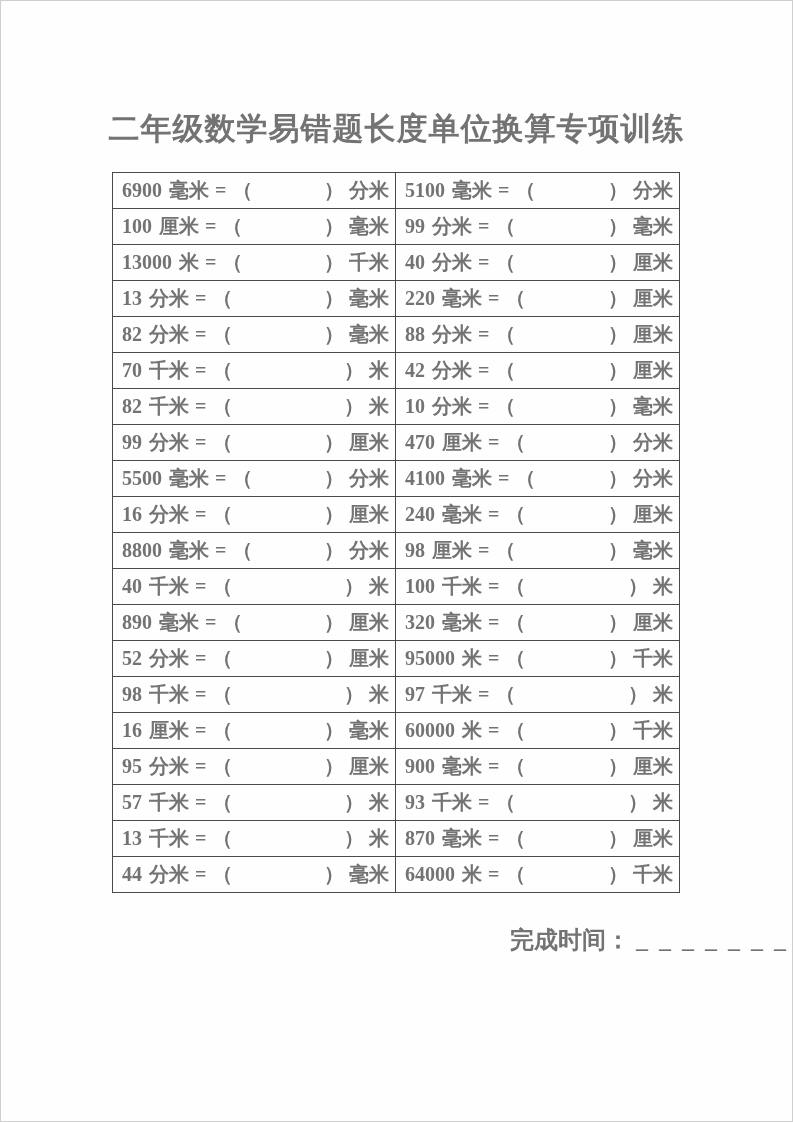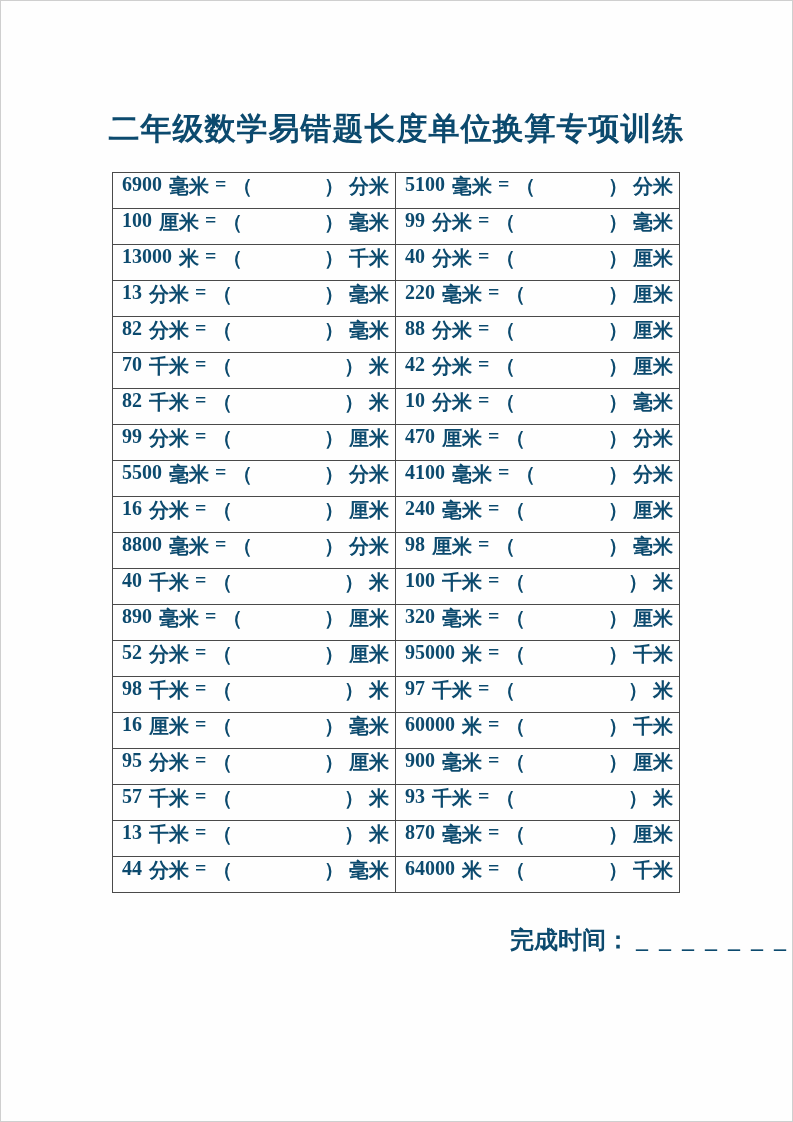--- a/index.html
+++ b/index.html
@@ -1,39 +1,39 @@
 <!DOCTYPE html>
 <html><head>
 <meta charset="utf-8">
 <style>
   html,body{margin:0;padding:0;background:#e9e9e9;}
   .page{
     position:relative;
     width:793px;height:1122px;
     background:#fefefe;
     font-family:"Liberation Serif","DejaVu Serif",serif;
-    color:#0c4a6e;
+    color:#737373;
     box-shadow:0 0 0 1px #cfcfcf inset;
     overflow:hidden;
   }
   .title{
     position:absolute;top:108px;left:0;width:100%;
     text-align:center;
     font-size:31px;font-weight:700;
     letter-spacing:1px;
     white-space:nowrap;
   }
   .worksheet-table{
     position:absolute;left:112px;top:172px;width:568px;
     border:1px solid #4a4a4a;
     box-sizing:border-box;
   }
   .trow{display:grid;grid-template-columns:1fr 1fr;}
   .cell{
-    display:flex;align-items:flex-start;
+    display:flex;align-items:center;
     height:35px;
     padding:0 6px 0 9px;
     border-bottom:1px solid #4a4a4a;
     font-size:20px;font-weight:700;
     white-space:nowrap;
     overflow:hidden;
   }
   .cell-left{border-right:1px solid #4a4a4a;}
   .trow:last-child .cell{border-bottom:none;}
   .num{margin-right:7px;}

